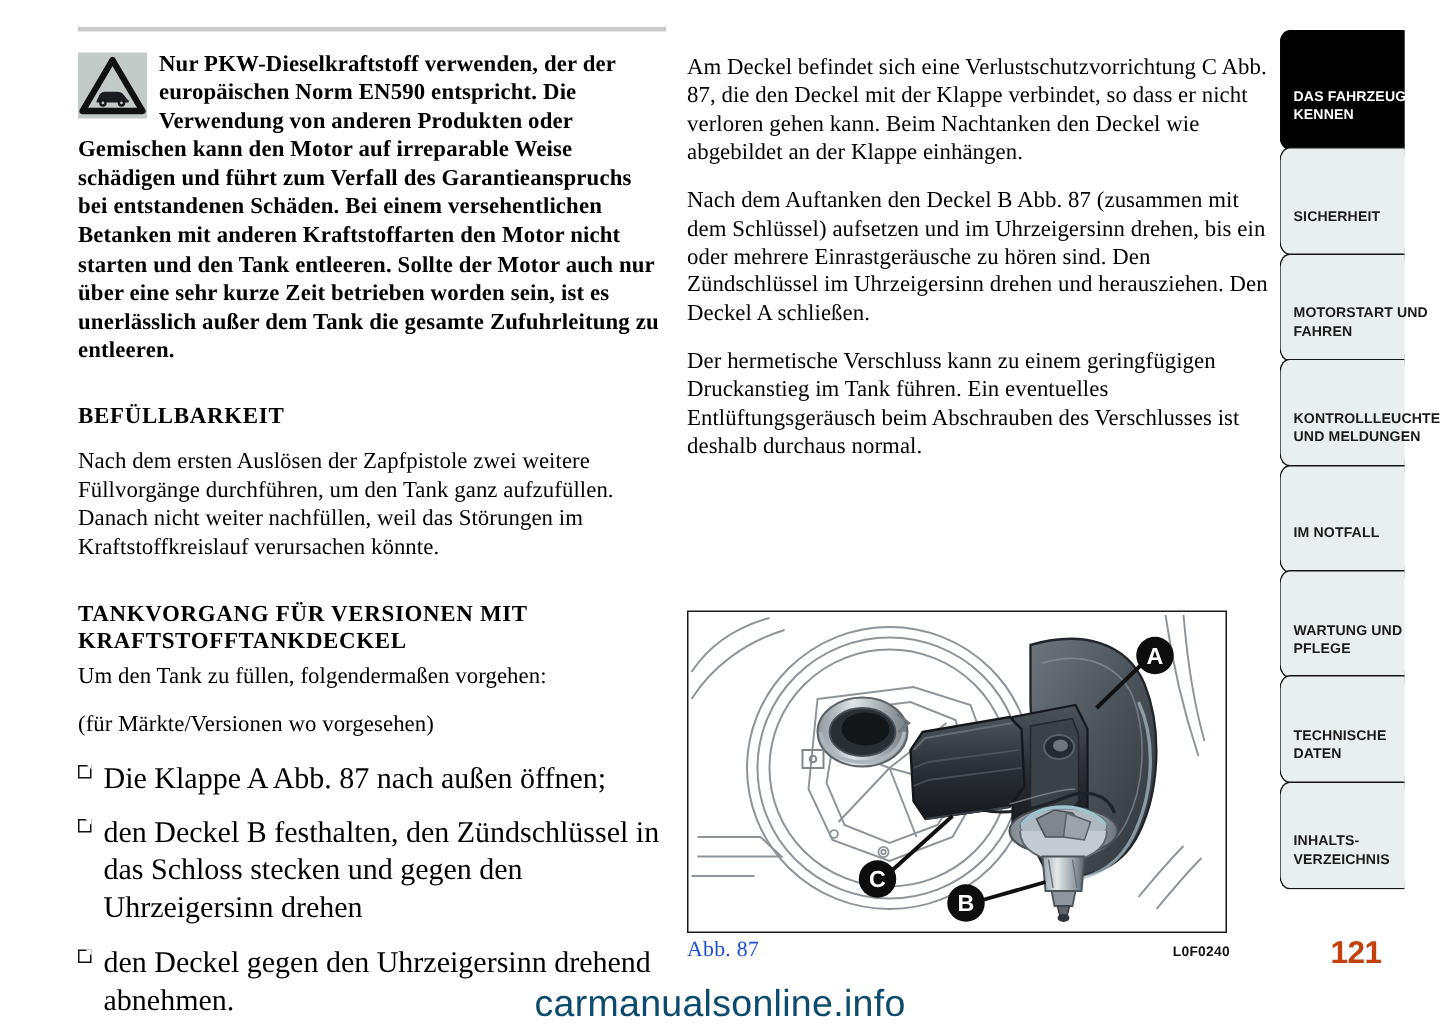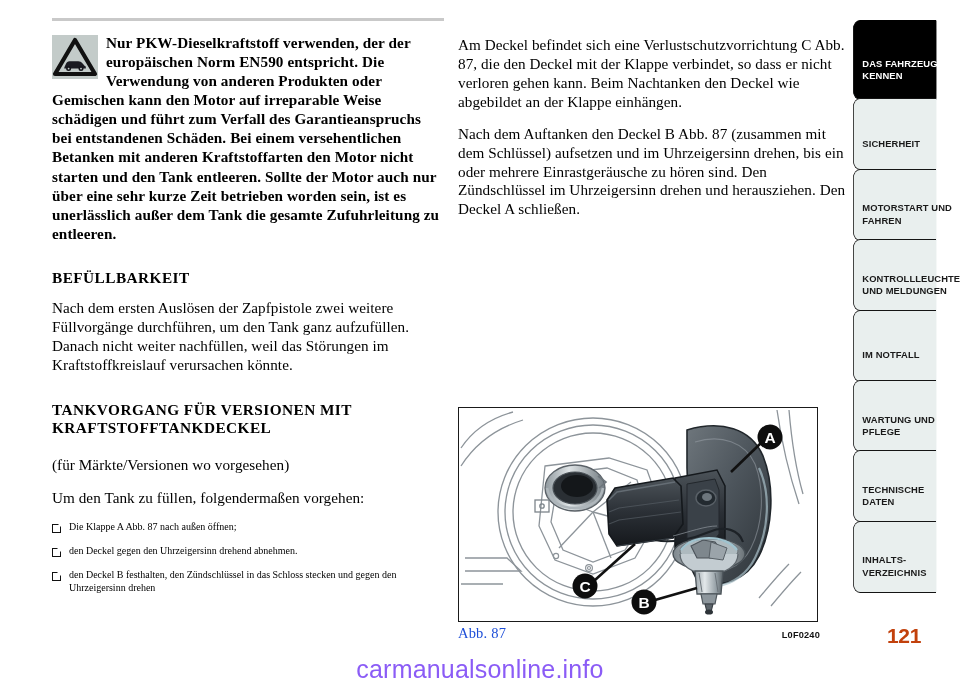--- a/index.html
+++ b/index.html
@@ -65,21 +65,21 @@
   .warn-icon svg { display: block; }
 
   
   h2.sec-head {
     font-size: 15.3px;
     font-weight: bold;
     letter-spacing: 0.45px;
     margin: 26px 0 12px 0;
     line-height: 1.18;
   }
-  h2.sec-head.tight { margin-bottom: 19px; }
+  h2.sec-head.tight { margin-bottom: 5px; }
 
   p.body {
     font-size: 15.2px;
     line-height: 1.245;
     margin: 0 0 13px 0;
     letter-spacing: 0.05px;
   }
   p.body.sub {
     margin-top: 0;
     margin-bottom: 14px;
@@ -87,21 +87,21 @@
 
   
   ul.bullets {
     list-style: none;
     margin: 0;
     padding: 0;
   }
   ul.bullets li {
     position: relative;
     padding-left: 17px;
-    font-size: 10px;
+    font-size: 20px;
     line-height: 1.245;
     margin-bottom: 12px;
     text-indent: 0;
   }
   ul.bullets li .bullet-mark {
     position: absolute;
     left: 0;
     top: 3px;
     width: 9px;
     height: 9px;
@@ -216,21 +216,21 @@
 
   
   .watermark {
     position: absolute;
     left: 0;
     top: 655px;
     width: 960px;
     text-align: center;
     font-family: "Liberation Sans", sans-serif;
     font-size: 25px;
-    color: #8b5cf6;
+    color: #0c4a6e;
     letter-spacing: 0.2px;
   }
 </style>
 </head>
 <body>
 
 <div class="page">
 
   <div class="col-left">
 
@@ -249,43 +249,44 @@
           </g>
         </svg>
       </span>
       <span>Nur PKW-Dieselkraftstoff verwenden, der der europäischen Norm EN590 entspricht. Die Verwendung von anderen Produkten oder Gemischen kann den Motor auf irreparable Weise schädigen und führt zum Verfall des Garantieanspruchs bei entstandenen Schäden. Bei einem versehentlichen Betanken mit anderen Kraftstoffarten den Motor nicht starten und den Tank entleeren. Sollte der Motor auch nur über eine sehr kurze Zeit betrieben worden sein, ist es unerlässlich außer dem Tank die gesamte Zufuhrleitung zu entleeren.</span>
     </div>
 
     <h2 class="sec-head">BEFÜLLBARKEIT</h2>
     <p class="body">Nach dem ersten Auslösen der Zapfpistole zwei weitere Füllvorgänge durchführen, um den Tank ganz aufzufüllen. Danach nicht weiter nachfüllen, weil das Störungen im Kraftstoffkreislauf verursachen könnte.</p>
 
     <h2 class="sec-head tight">TANKVORGANG FÜR VERSIONEN MIT KRAFTSTOFFTANKDECKEL</h2>
+    <p class="body">Um den Tank zu füllen, folgendermaßen vorgehen:</p>
     <p class="body sub">(für Märkte/Versionen wo vorgesehen)</p>
-    <p class="body">Um den Tank zu füllen, folgendermaßen vorgehen:</p>
 
     <ul class="bullets">
       <li>
         <span class="bullet-mark"></span>
         <span class="li-text">Die Klappe A Abb. 87 nach außen öffnen;</span>
       </li>
       <li>
         <span class="bullet-mark"></span>
-        <span class="li-text">den Deckel gegen den Uhrzeigersinn drehend abnehmen.</span>
+        <span class="li-text">den Deckel B festhalten, den Zündschlüssel in das Schloss stecken und gegen den Uhrzeigersinn drehen</span>
       </li>
       <li>
         <span class="bullet-mark"></span>
-        <span class="li-text">den Deckel B festhalten, den Zündschlüssel in das Schloss stecken und gegen den Uhrzeigersinn drehen</span>
+        <span class="li-text">den Deckel gegen den Uhrzeigersinn drehend abnehmen.</span>
       </li>
     </ul>
   </div>
 
   <div class="col-right">
 
     <p class="body">Am Deckel befindet sich eine Verlustschutzvorrichtung C Abb. 87, die den Deckel mit der Klappe verbindet, so dass er nicht verloren gehen kann. Beim Nachtanken den Deckel wie abgebildet an der Klappe einhängen.</p>
     <p class="body">Nach dem Auftanken den Deckel B Abb. 87 (zusammen mit dem Schlüssel) aufsetzen und im Uhrzeigersinn drehen, bis ein oder mehrere Einrastgeräusche zu hören sind. Den Zündschlüssel im Uhrzeigersinn drehen und herausziehen. Den Deckel A schließen.</p>
+    <p class="body">Der hermetische Verschluss kann zu einem geringfügigen Druckanstieg im Tank führen. Ein eventuelles Entlüftungsgeräusch beim Abschrauben des Verschlusses ist deshalb durchaus normal.</p>
 
     <div class="figure-wrap">
       <div class="figure-frame">
         <svg width="358" height="213" viewBox="0 0 358 213">
           <defs>
             <linearGradient id="gFlap" x1="0" y1="0" x2="1" y2="1">
               <stop offset="0" stop-color="#6e767c"></stop>
               <stop offset="0.45" stop-color="#4d555c"></stop>
               <stop offset="1" stop-color="#2d3338"></stop>
             </linearGradient>

